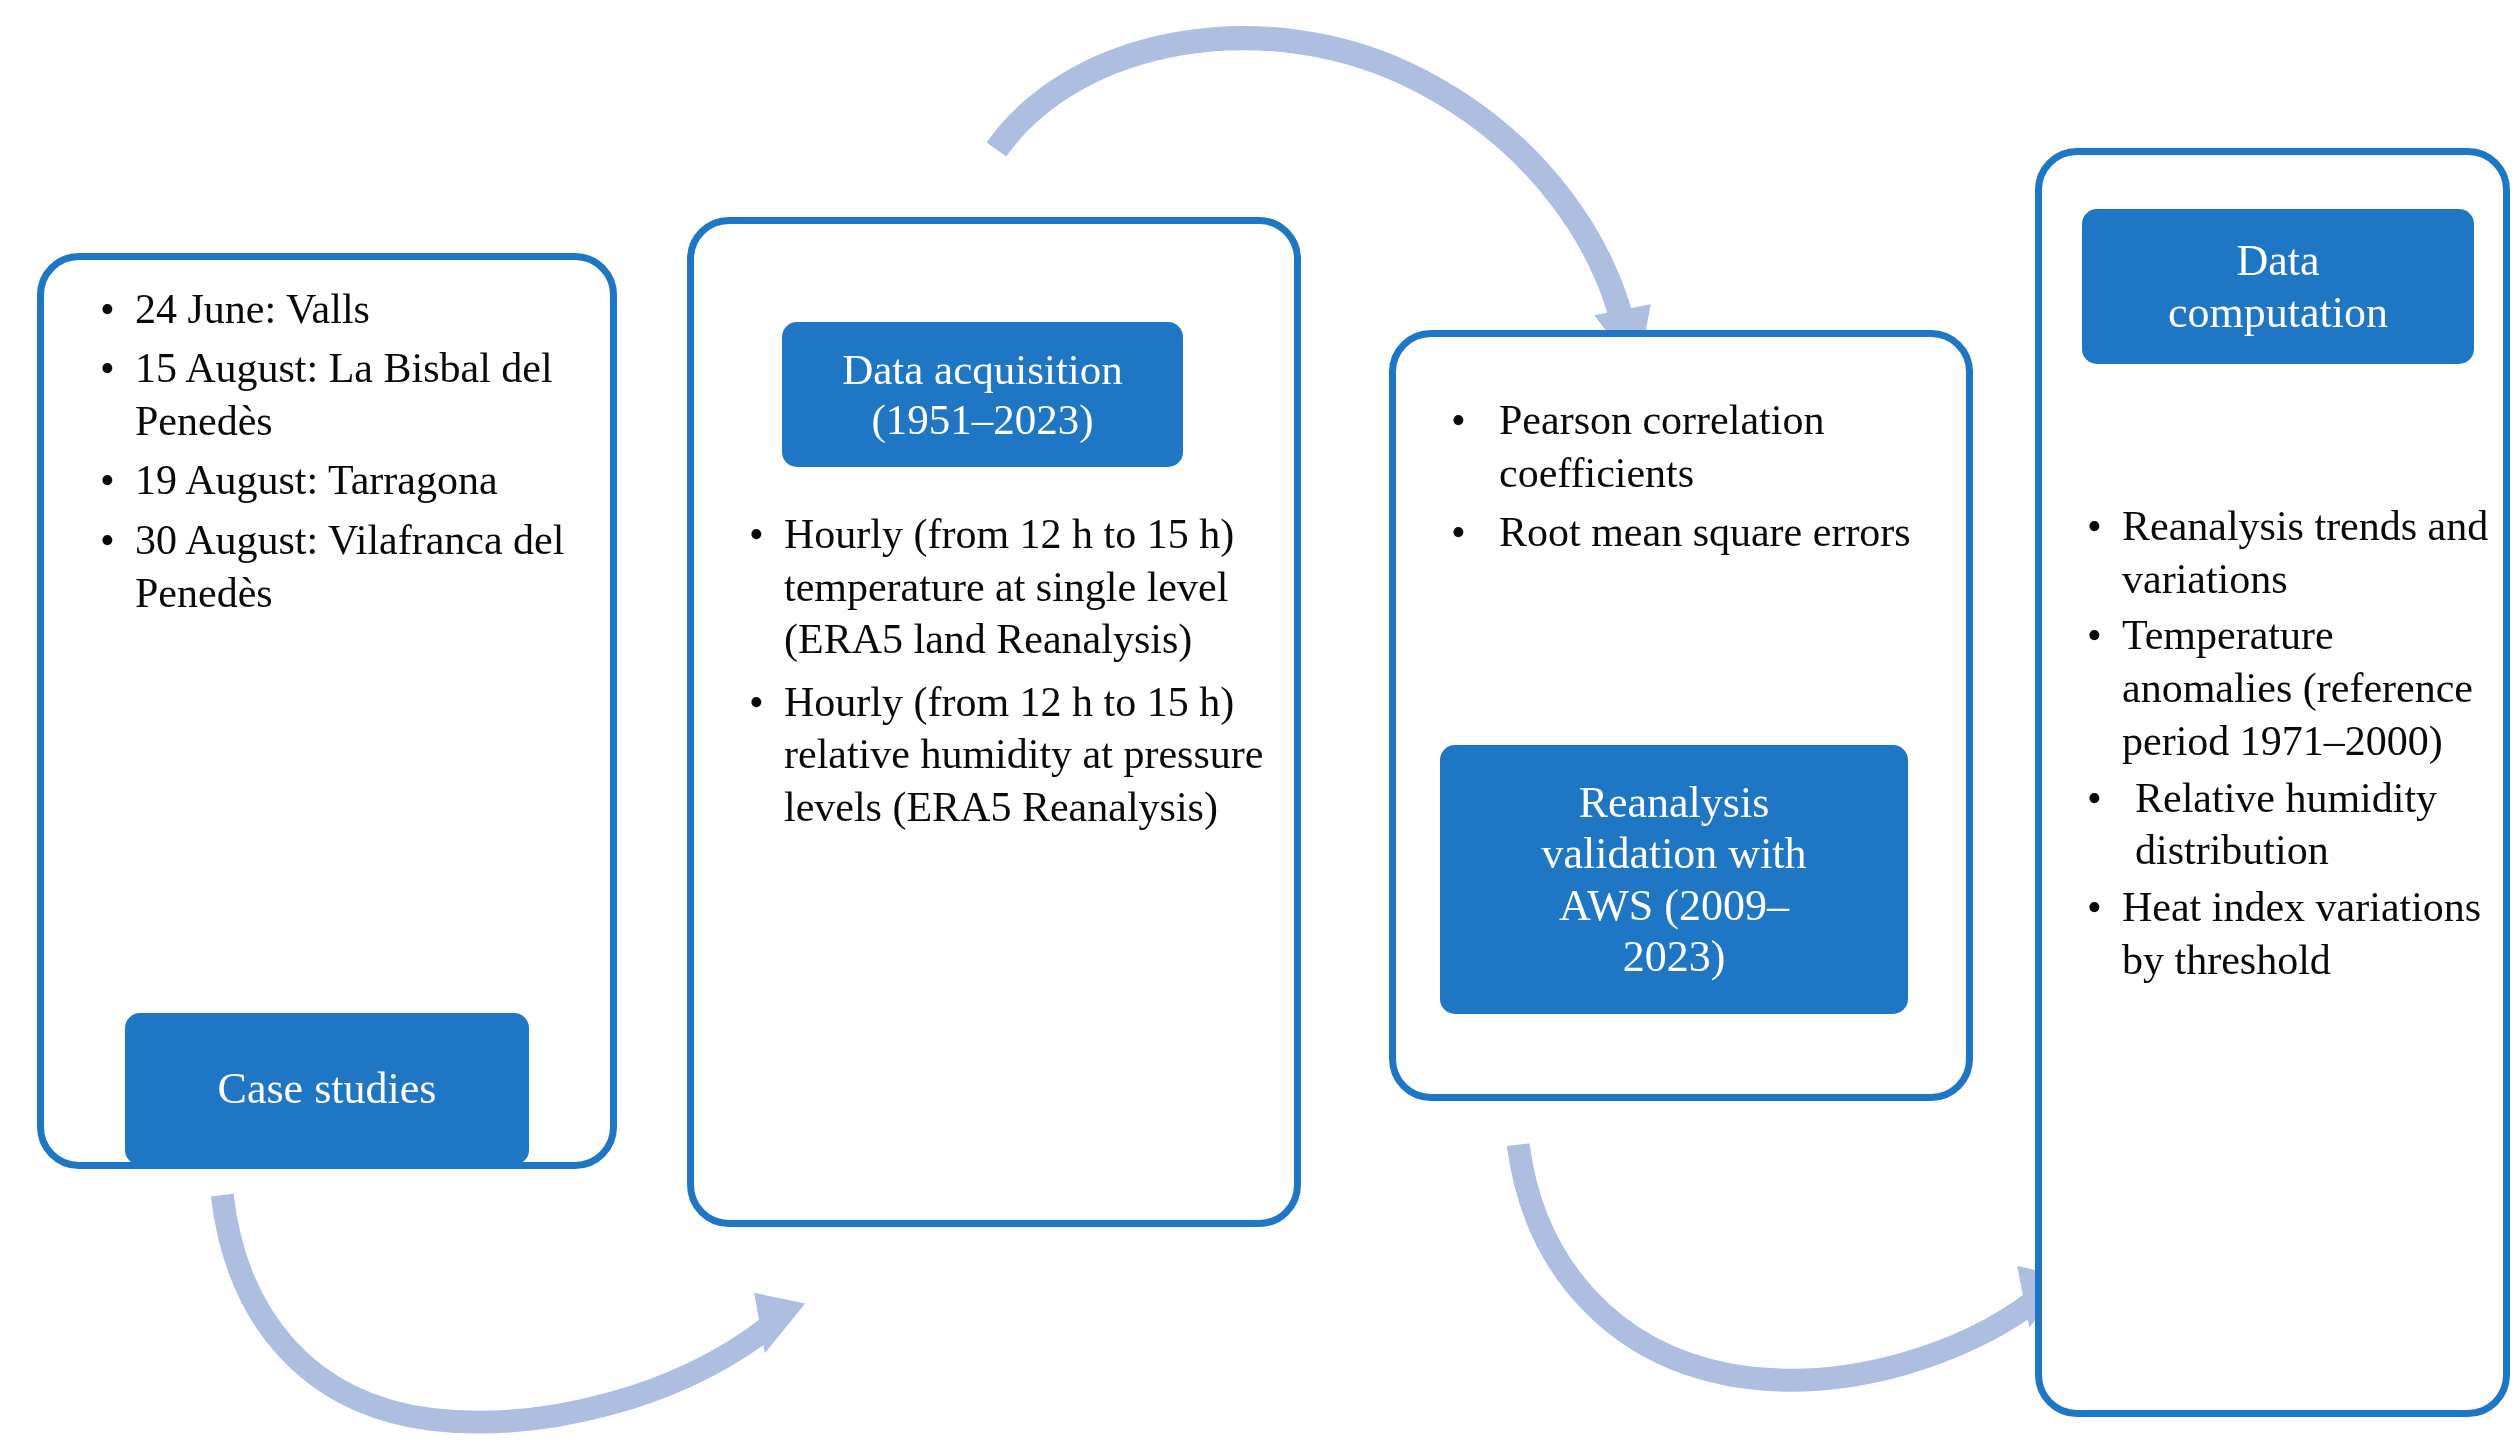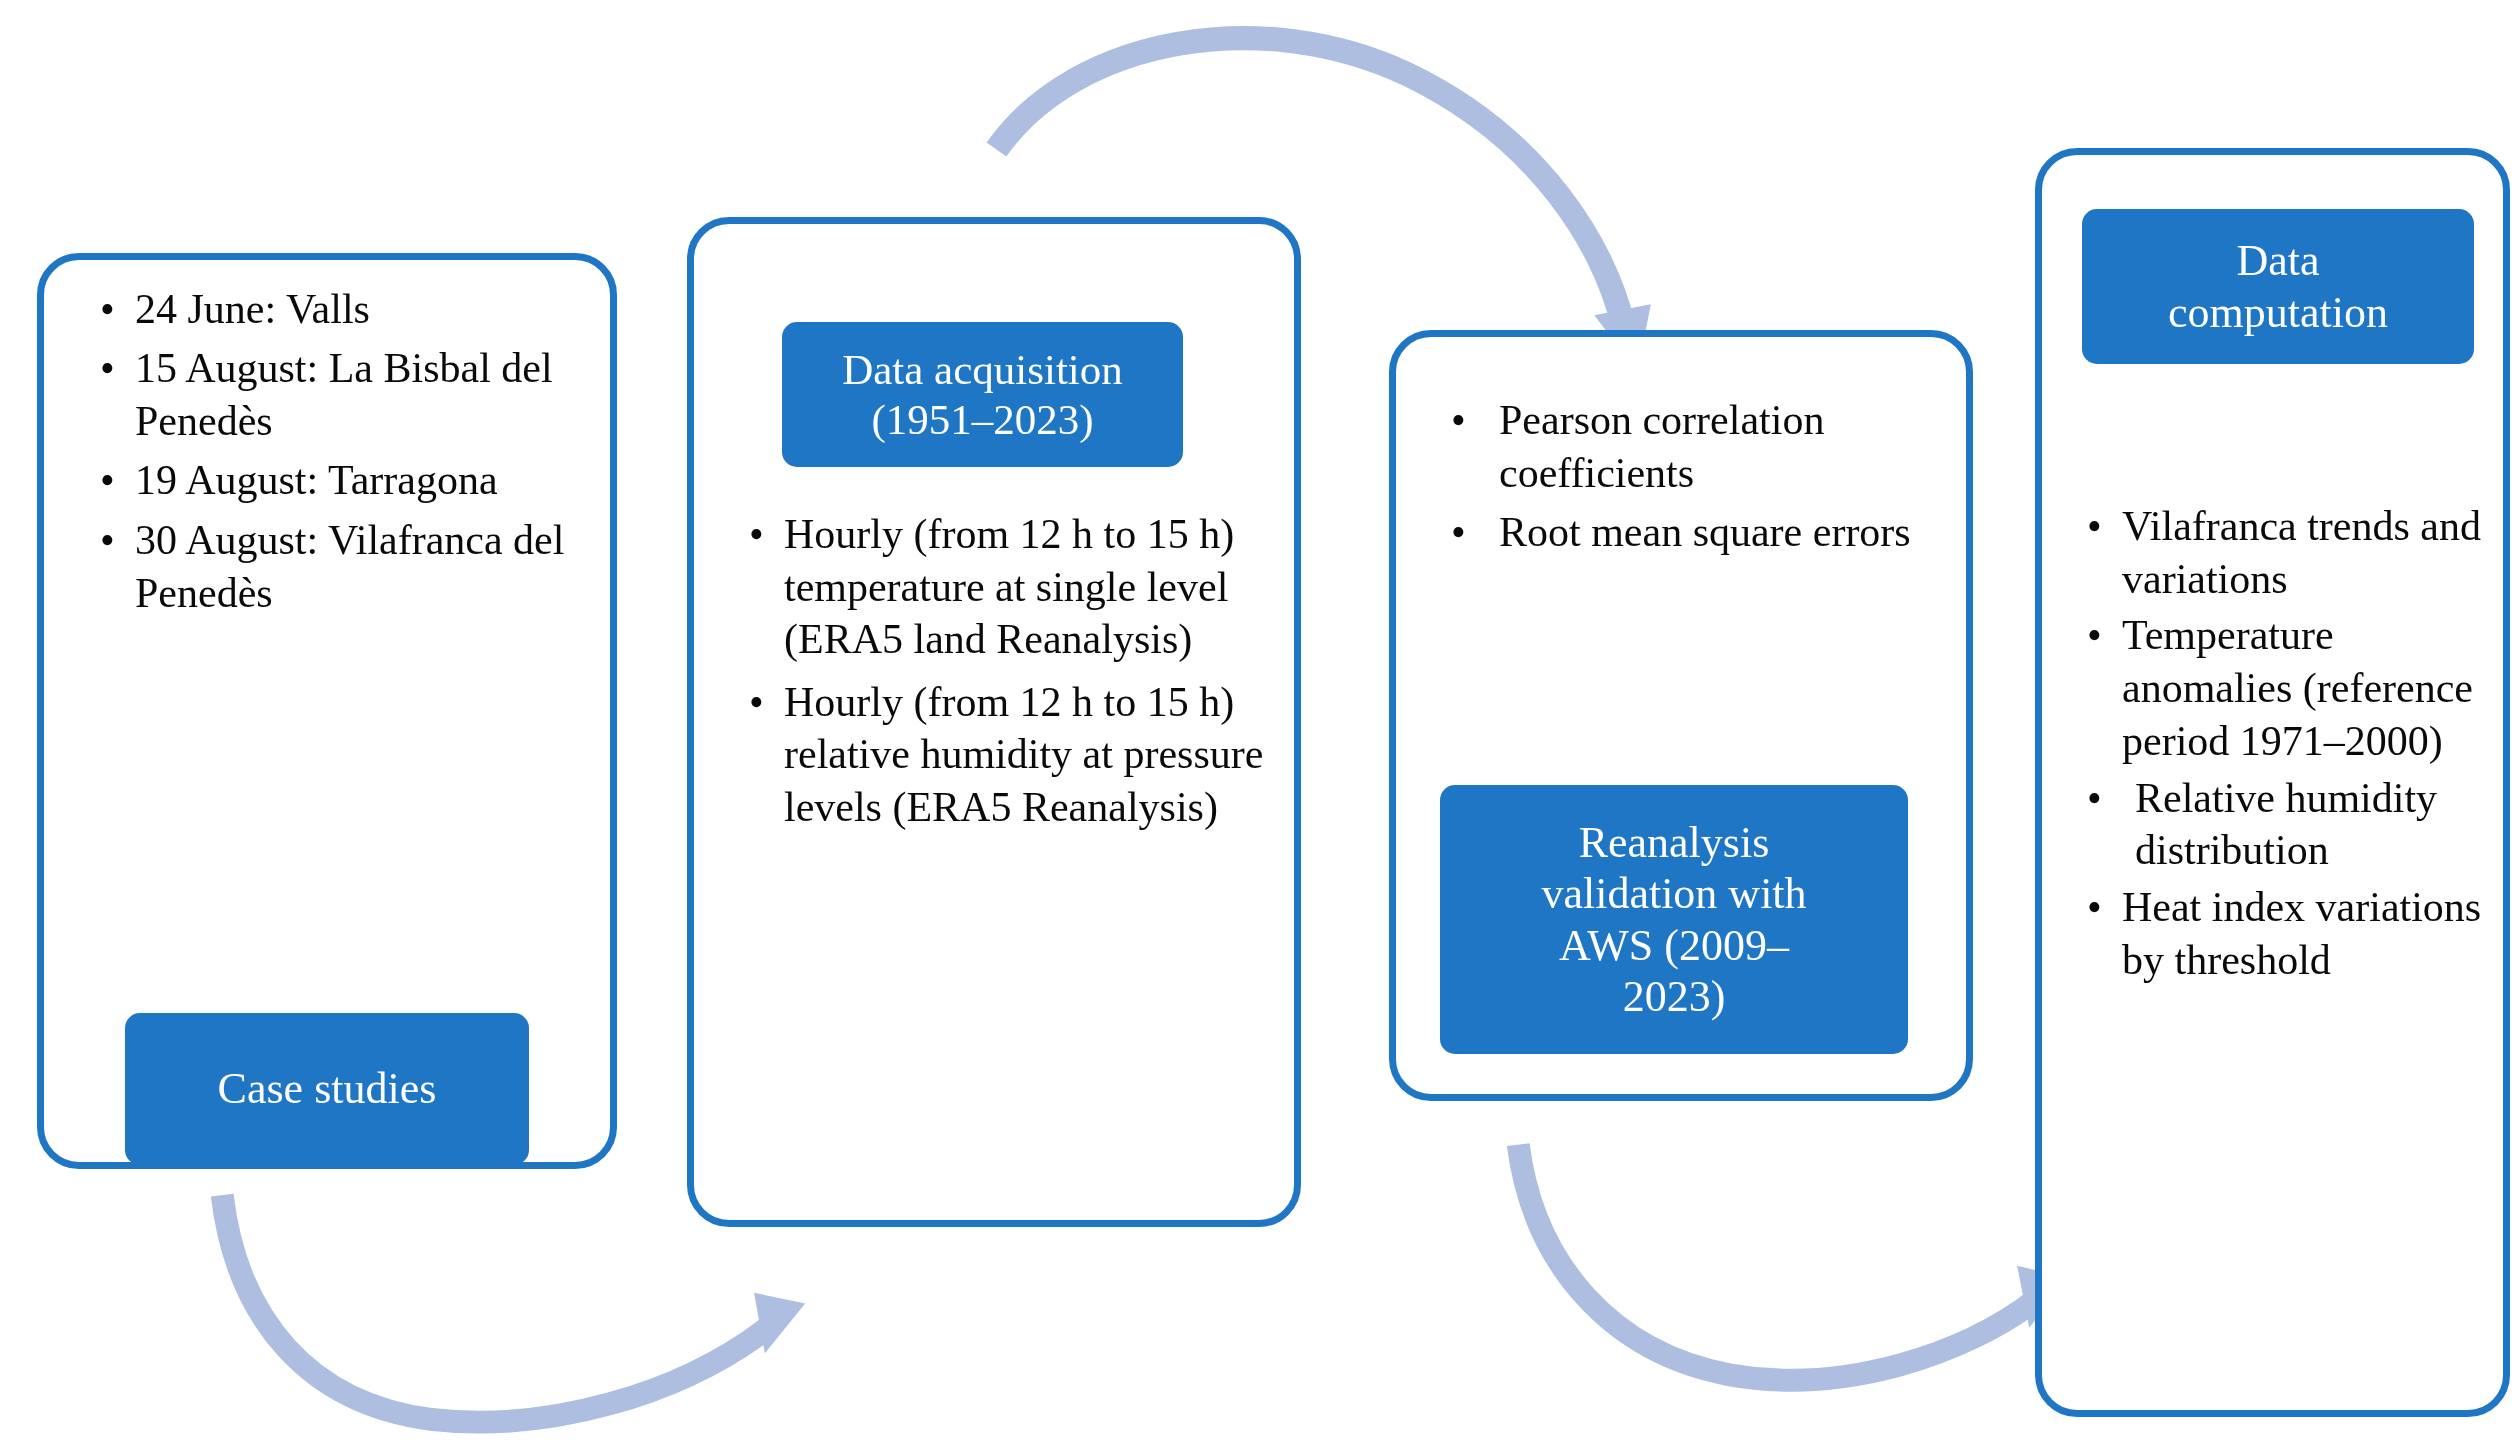--- a/index.html
+++ b/index.html
@@ -52,21 +52,21 @@
     left: 125px; top: 972px; width: 404px; height: 152px;
     font-size: 44px;
     margin-top: 41px;
   }
   #badge-data-acq {
     left: 782px; top: 310px; width: 401px; height: 145px;
     font-size: 43px;
     margin-top: 12px;
   }
   #badge-validation {
-    left: 1440px; top: 785px; width: 468px; height: 269px;
+    left: 1440px; top: 745px; width: 468px; height: 269px;
     font-size: 44px;
   }
   #badge-data-comp {
     left: 2082px; top: 209px; width: 392px; height: 155px;
     font-size: 44px;
   }
 
   .bullets {
     position: absolute;
     list-style: none;
@@ -206,21 +206,21 @@
   <div class="badge" id="badge-data-comp">
     <span>
       <span>Data</span><br>
       <span>computation</span>
     </span>
   </div>
 
   <ul class="bullets" id="bullets-data-comp">
     <li>
       <span class="bchar">•</span>
-      <span class="btext">Vilafranca trends and variations</span>
+      <span class="btext">Reanalysis trends and variations</span>
     </li>
     <li>
       <span class="bchar">•</span>
       <span class="btext">Temperature anomalies (reference period 1971–2000)</span>
     </li>
     <li class="wide-bullet">
       <span class="bchar">•</span>
       <span class="btext">Relative humidity distribution</span>
     </li>
     <li>

